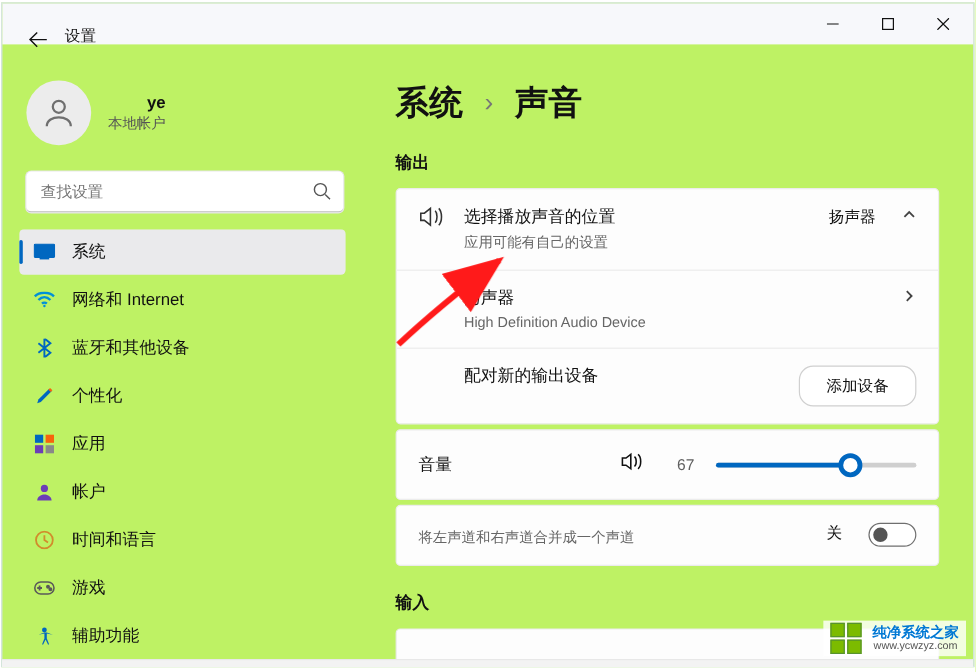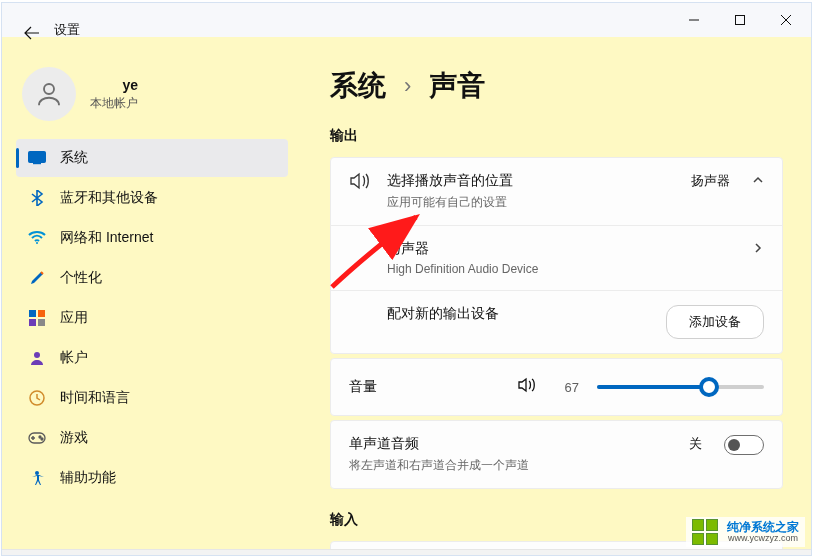--- a/index.html
+++ b/index.html
@@ -1,17 +1,17 @@
 <!DOCTYPE html>
 <html><head>
 <meta charset="utf-8">
 <style>
   * { box-sizing: border-box; margin: 0; padding: 0; font-family: "Segoe UI", "Microsoft YaHei", sans-serif; }
   body { width: 813px; height: 560px; overflow: hidden; background: #fff; position: relative; }
-  .window { width: 811px; height: 554px; margin: 2px 0 0 1px; background: #fef9c3; position: relative; border: 1px solid #d6e2f2; }
+  .window { width: 811px; height: 554px; margin: 2px 0 0 1px; background: #bef264; position: relative; border: 1px solid #d6e2f2; }
   .titlebar { height: 34px; display: flex; align-items: center; justify-content: flex-end; background: #f7f8fb; }
   .back-btn { position: absolute; left: 20px; top: 20px; width: 20px; height: 20px; display: flex; align-items: center; justify-content: center; color: #111; }
   .title { position: absolute; left: 52px; top: 18px; font-size: 13px; color: #111; }
   .win-controls { display: flex; margin-right: 2px; }
   .win-btn { width: 46px; height: 32px; display: flex; align-items: center; justify-content: center; color: #111; }
   .body { display: flex; height: calc(100% - 34px); }
   .sidebar { width: 300px; padding: 18px 10px 0 14px; display: flex; flex-direction: column; }
   .profile { display: flex; align-items: center; gap: 14px; padding: 12px 6px 18px 6px; }
   .avatar { width: 54px; height: 54px; border-radius: 50%; background: #ececec; display: flex; align-items: center; justify-content: center; }
   .avatar svg { width: 30px; height: 30px; stroke: #6f6f6f; }
@@ -94,46 +94,53 @@
           <svg viewBox="0 0 24 24" fill="none" stroke-width="1.5">
               <circle cx="12" cy="8" r="4"></circle>
               <path d="M4 21c0-4 4-6 8-6s8 2 8 6"></path>
             </svg>
         </div>
         <div>
           <div class="profile-name">ye</div>
           <div class="profile-sub">本地帐户</div>
         </div>
       </div>
+      <div class="search-wrap">
+        <input class="search-input" placeholder="查找设置" style="">
+        <span class="search-icon"><svg width="16" height="16" viewBox="0 0 16 16" fill="none" stroke="currentColor" stroke-width="1.2">
+              <circle cx="7" cy="7" r="5"></circle>
+              <path d="m11 11 4 4"></path>
+            </svg></span>
+      </div>
       <div class="nav">
         <div class="nav-item active">
           <span class="nav-icon">
               <svg width="18" height="14">
                 <rect x="0.5" y="0.5" width="17" height="11" rx="1" fill="#0067c0" stroke="#0067c0"></rect>
                 <rect x="5" y="12" width="8" height="1.2" fill="#0067c0"></rect>
               </svg>
             </span>
           <span>系统</span>
         </div>
         <div class="nav-item">
           <span class="nav-icon">
-              <svg width="14" height="16" viewBox="0 0 14 16">
-                <path d="M7 0v16l5-4-10-8M2 12l10-8-5-4" fill="none" stroke="#0067c0" stroke-width="1.6"></path>
-              </svg>
-            </span>
-          <span>蓝牙和其他设备</span>
-        </div>
-        <div class="nav-item">
-          <span class="nav-icon">
               <svg width="18" height="14" viewBox="0 0 18 14">
                 <path d="M1 4c4-4 12-4 16 0M4 7c3-3 7-3 10 0M7 10c1-1 3-1 4 0" fill="none" stroke="#0091d6" stroke-width="2"></path>
                 <circle cx="9" cy="12" r="1" fill="#0091d6"></circle>
               </svg>
             </span>
           <span>网络和 Internet</span>
+        </div>
+        <div class="nav-item">
+          <span class="nav-icon">
+              <svg width="14" height="16" viewBox="0 0 14 16">
+                <path d="M7 0v16l5-4-10-8M2 12l10-8-5-4" fill="none" stroke="#0067c0" stroke-width="1.6"></path>
+              </svg>
+            </span>
+          <span>蓝牙和其他设备</span>
         </div>
         <div class="nav-item">
           <span class="nav-icon">
               <svg width="16" height="16" viewBox="0 0 16 16">
                 <path d="M2 14l3-1 9-9-2-2-9 9-1 3z" fill="#0067c0"></path>
                 <path d="M12 2l2 2" stroke="#f7630c" stroke-width="2"></path>
               </svg>
             </span>
           <span>个性化</span>
         </div>
@@ -243,21 +250,20 @@
           <div class="slider">
             <div class="slider-fill" style="width:67%"></div>
             <div class="slider-thumb" style="left:67%"></div>
           </div>
         </div>
       </div>
 
       <div class="card" style="margin-top:4px">
         <div class="row">
           <div class="row-body">
-            <div class="row-title">单声道音频</div>
             <div class="row-sub">将左声道和右声道合并成一个声道</div>
           </div>
           <span class="row-value">关</span>
           <div class="toggle">
               <div class="toggle-knob"></div>
             </div>
         </div>
       </div>
 
       <div class="section-label">输入</div>

